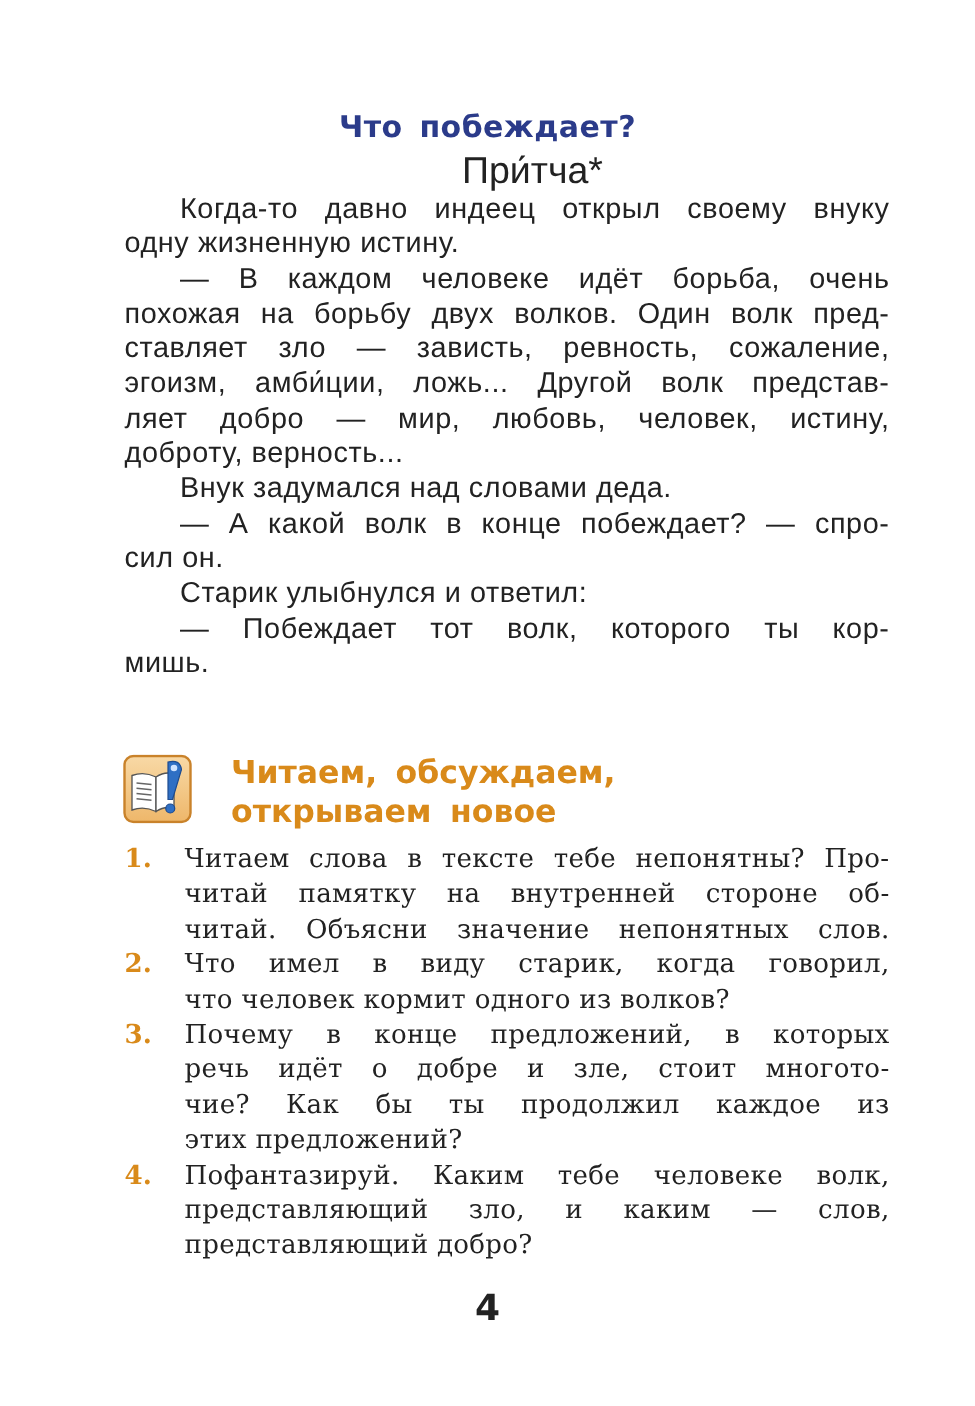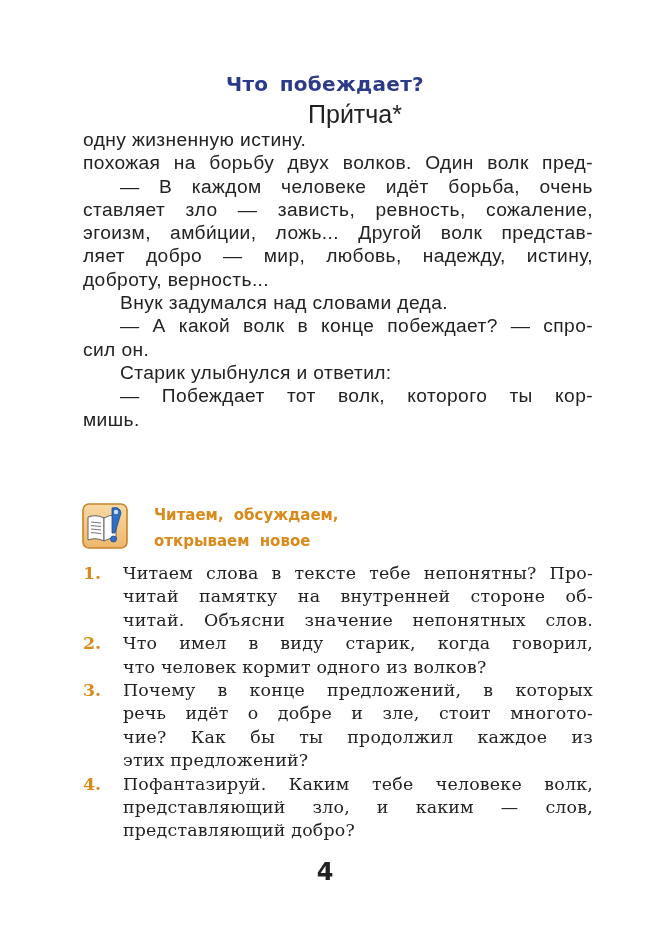--- a/index.html
+++ b/index.html
@@ -26,21 +26,21 @@
     .line.last { text-align-last: left; }
     .line.indent { padding-left: 37px; }
     .section-head {
       position: absolute; left: 80px; top: 500px; width: 520px; height: 60px;
     }
     .section-icon {
       position: absolute; left: 2px; top: 3px; width: 46px; height: 46px;
     }
     .section-title {
       position: absolute; left: 74px; top: 2px;
-      font-family: "DejaVu Sans", sans-serif; font-weight: bold; font-size: 15px; line-height: 26px;
+      font-family: "DejaVu Sans", sans-serif; font-weight: bold; font-size: 21px; line-height: 26px;
       color: #d98a1a; word-spacing: 5px;
     }
     .questions {
       position: absolute; left: 83px; top: 562px; width: 510px;
       font-family: "DejaVu Serif", serif; font-size: 17.4px; line-height: 23.4px; color: #222;
     }
     .q { position: relative; padding-left: 40px; }
     .q-num {
       position: absolute; left: 0; top: 0;
       font-family: "DejaVu Serif", serif; font-weight: bold; color: #d98a1a;
@@ -53,26 +53,27 @@
   </style>
 </head>
 <body>
 
 <div class="page">
 
   <div class="title">Что  побеждает?</div>
   <div class="subtitle">При́тча*</div>
 
   <div class="story">
+    <span class="line indent">Когда-то  давно  индеец  открыл  своему  внуку</span>
     <span class="line last">одну  жизненную  истину.</span>
+    <span class="line indent">— В  каждом  человеке  идёт  борьба,  очень</span>
     <span class="line">похожая на борьбу двух волков. Один волк пред-</span>
-    <span class="line indent">— В  каждом  человеке  идёт  борьба,  очень</span>
     <span class="line">ставляет  зло  —  зависть,  ревность,  сожаление,</span>
     <span class="line">эгоизм,  амби́ции,  ложь...  Другой  волк  представ-</span>
-    <span class="line">ляет  добро  —  мир,  любовь,  надежду,  истину,</span>
+    <span class="line">ляет  добро  —  мир,  любовь,  человек,  истину,</span>
     <span class="line last">доброту,  верность...</span>
     <span class="line indent last">Внук  задумался  над  словами  деда.</span>
     <span class="line indent">— А  какой  волк  в  конце  побеждает?  —  спро-</span>
     <span class="line last">сил  он.</span>
     <span class="line indent last">Старик  улыбнулся  и  ответил:</span>
     <span class="line indent">— Побеждает  тот  волк,  которого  ты  кор-</span>
     <span class="line last">мишь.</span>
   </div>
 
   <div class="section-head">

